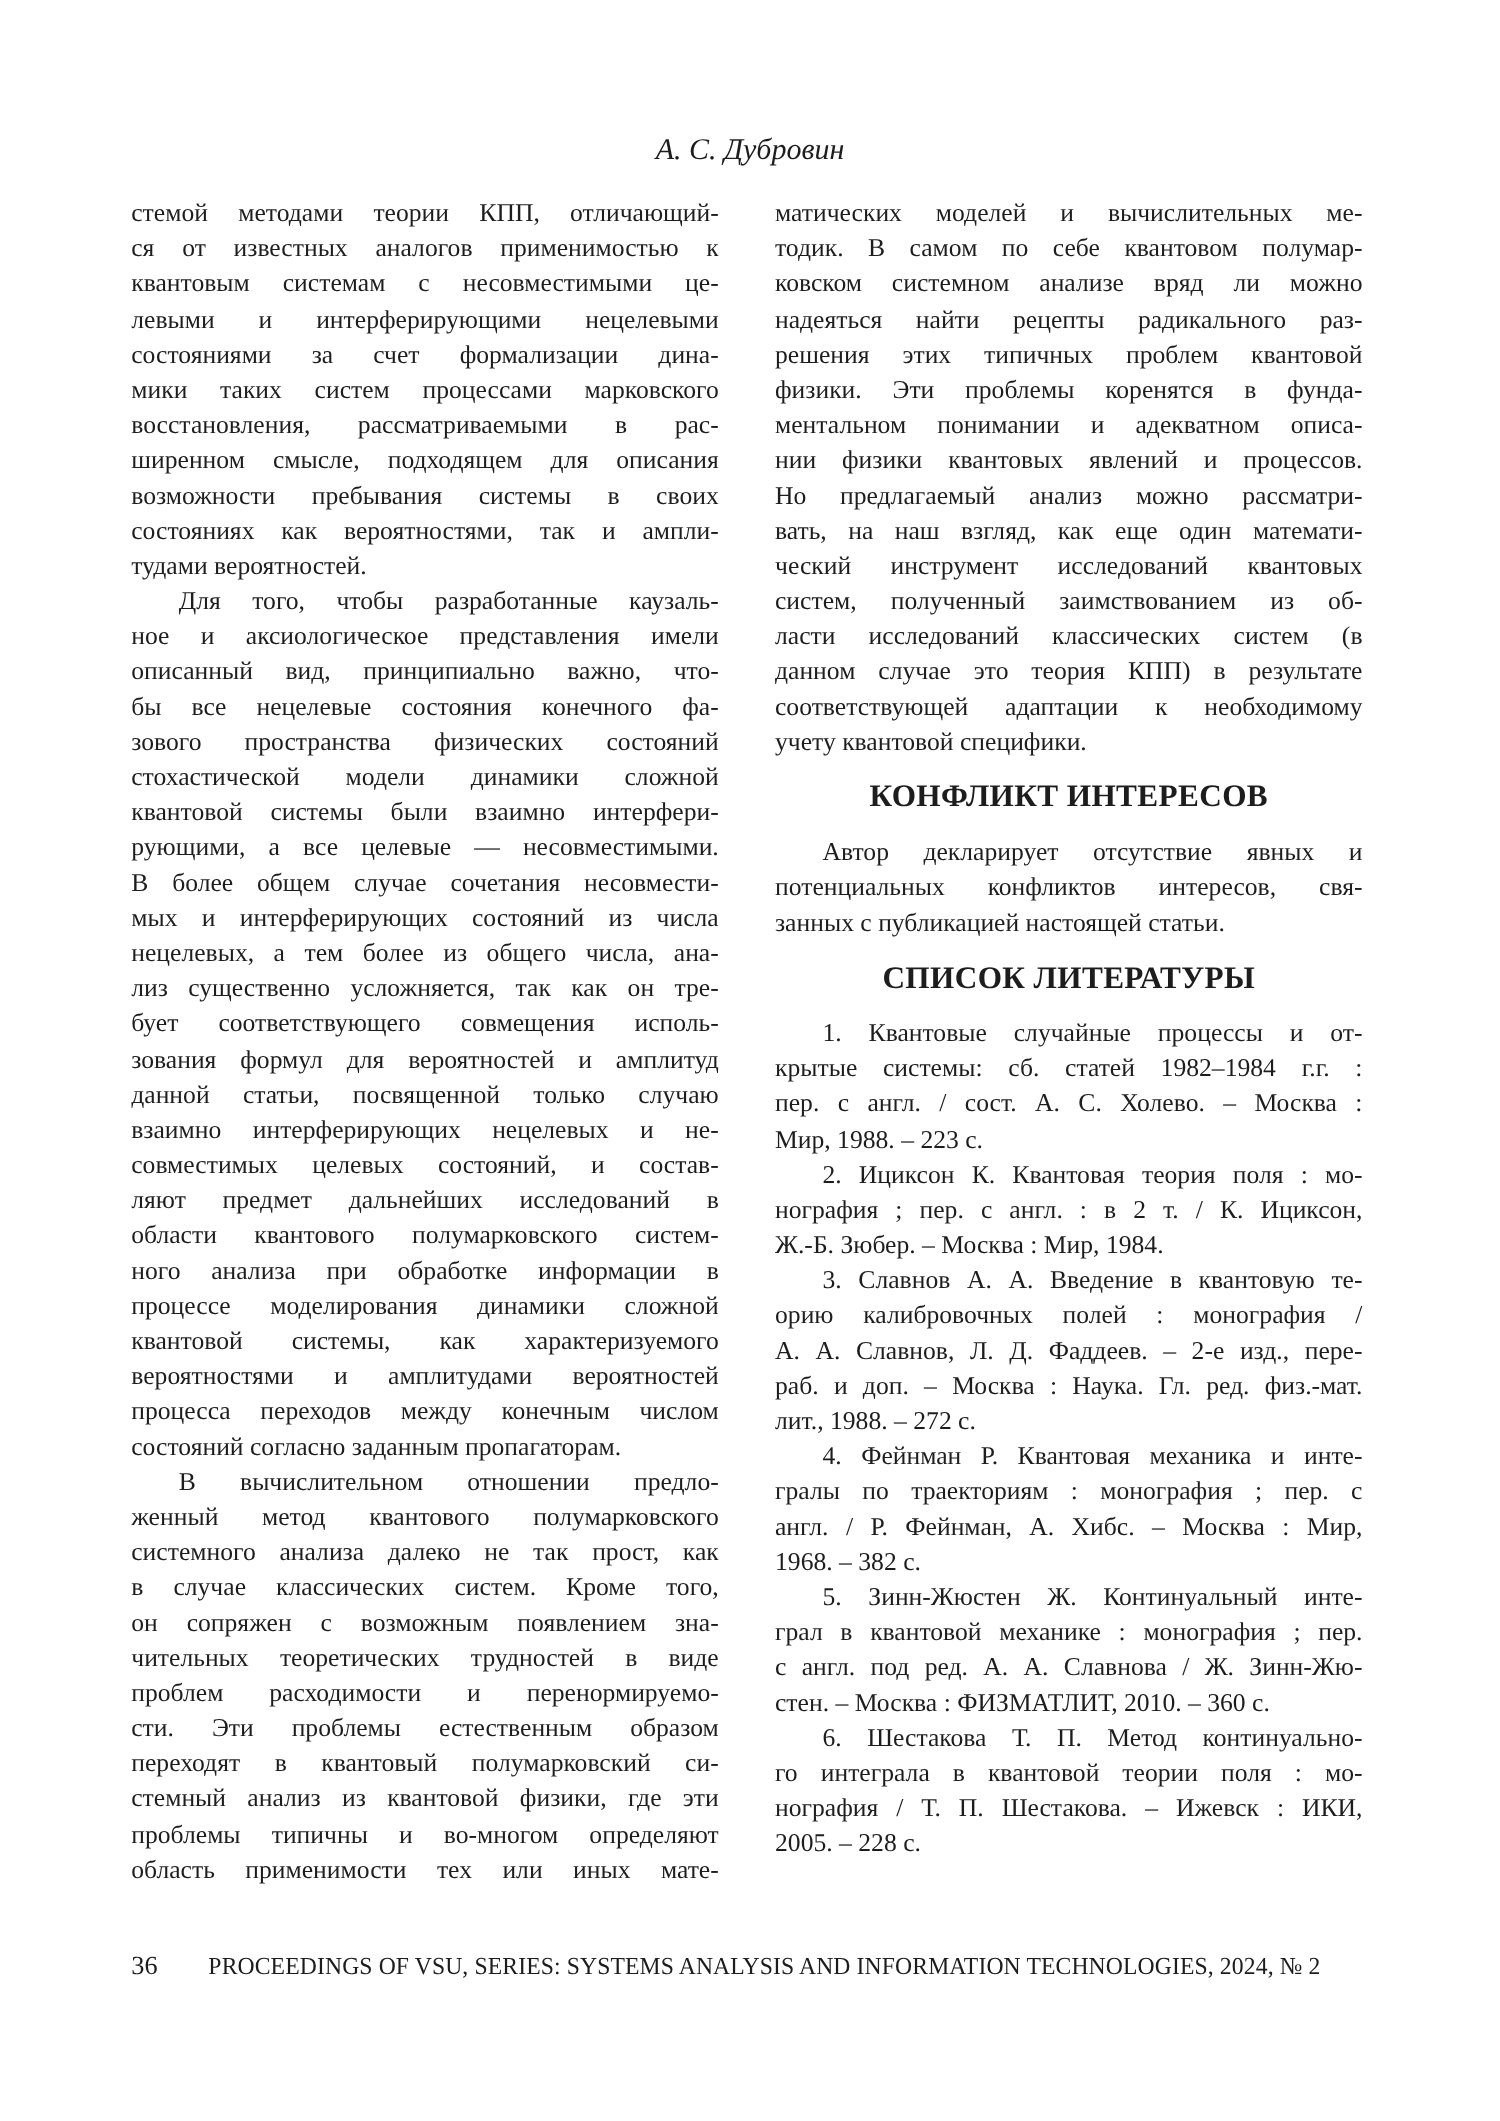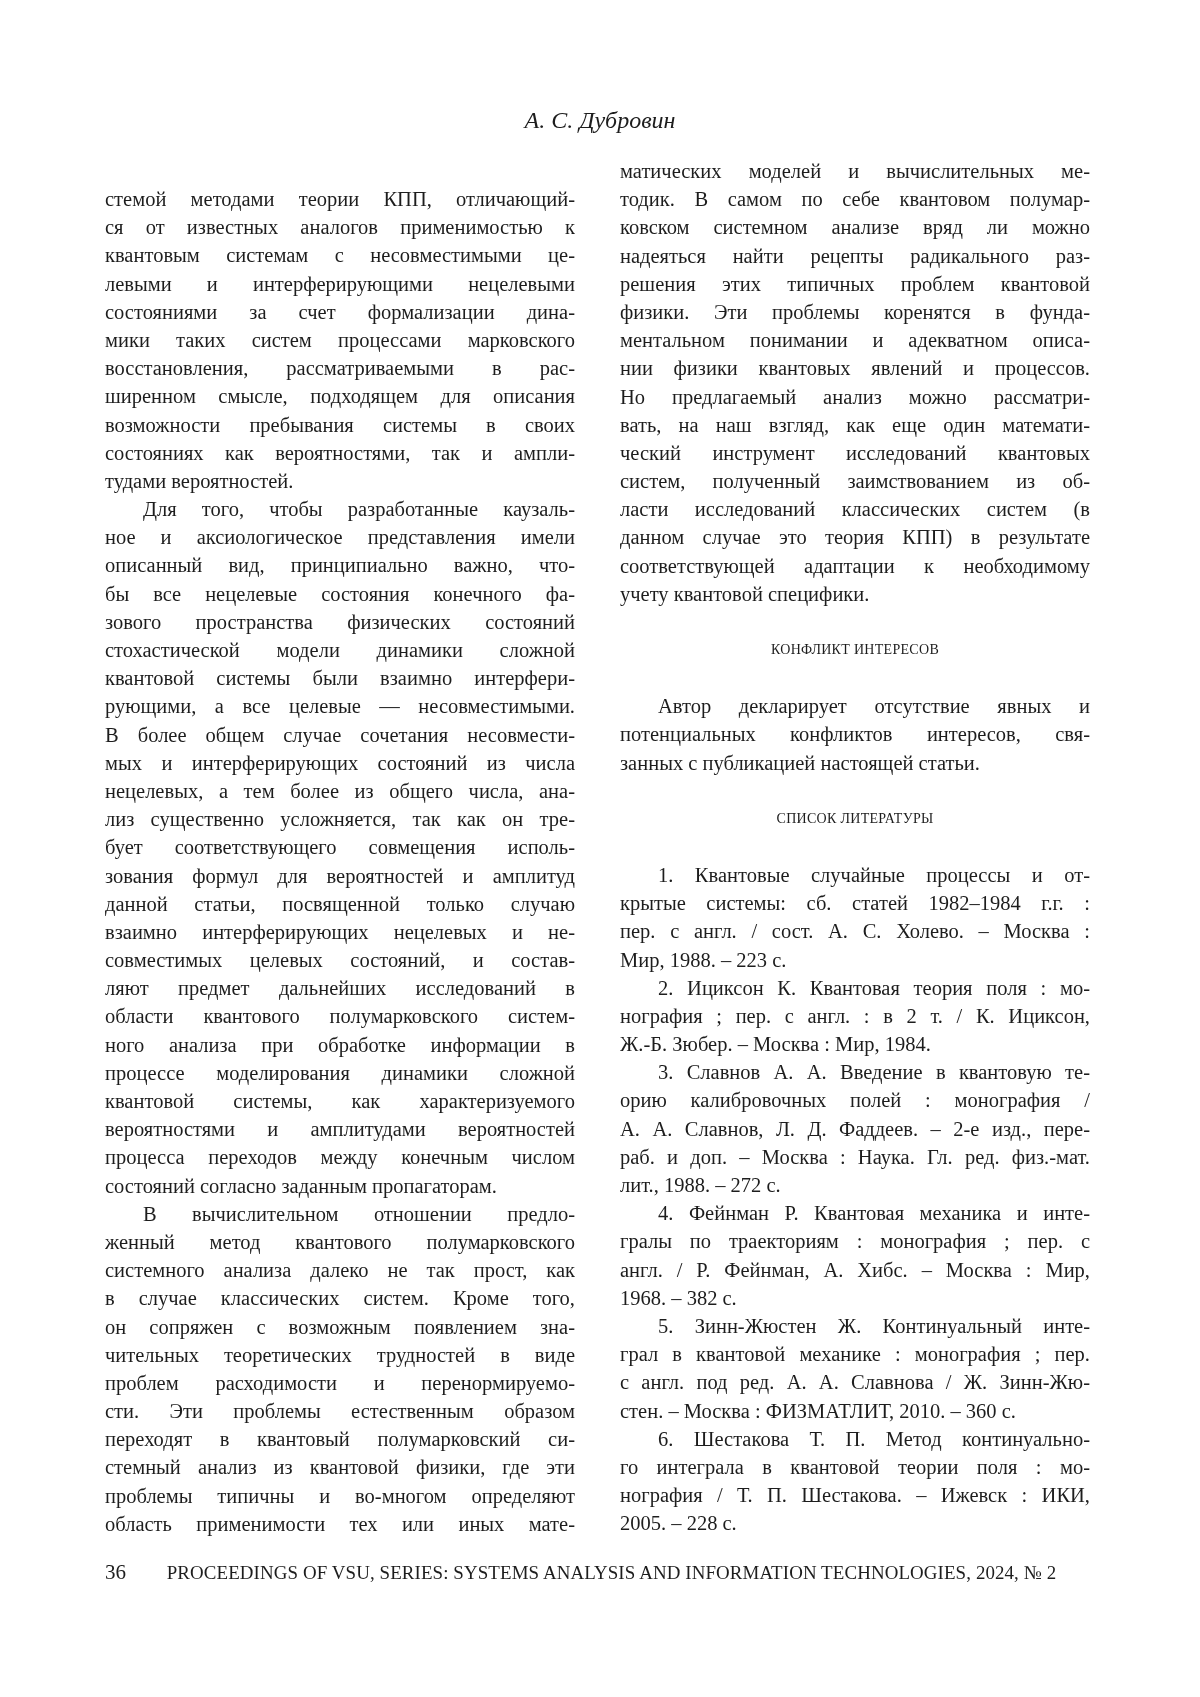--- a/index.html
+++ b/index.html
@@ -22,44 +22,44 @@
     line-height: 28px;
   }
 
   .column {
     position: absolute;
     top: 157px;
     width: 470px;
     font-size: 20.5px;
     line-height: 28.2px;
   }
-  #col-left  { left: 105px; margin-top: 28px; }
+  #col-left  { left: 105px; }
   #col-right { left: 620px; }
 
   .para { margin: 0; }
   .line {
     height: 28.2px;
     overflow: hidden;
     text-align: justify;
     text-align-last: justify;
     -moz-text-align-last: justify;
   }
   .line.flush {
     text-align-last: left;
     -moz-text-align-last: left;
   }
   .para.indent .line:first-child { text-indent: 38px; }
   .it { }
 
   .heading {
-    font-weight: normal;
+    font-weight: bold;
     text-align: center;
-    font-size: 14px;
+    font-size: 25px;
     letter-spacing: 0.3px;
-    margin: 28px 0;
+    margin: 16px 0;
     height: 28.2px;
   }
 
   .footer {
     position: absolute;
     top: 1560px; left: 105px; width: 992px;
     display: flex;
     align-items: baseline;
     white-space: nowrap;
   }

